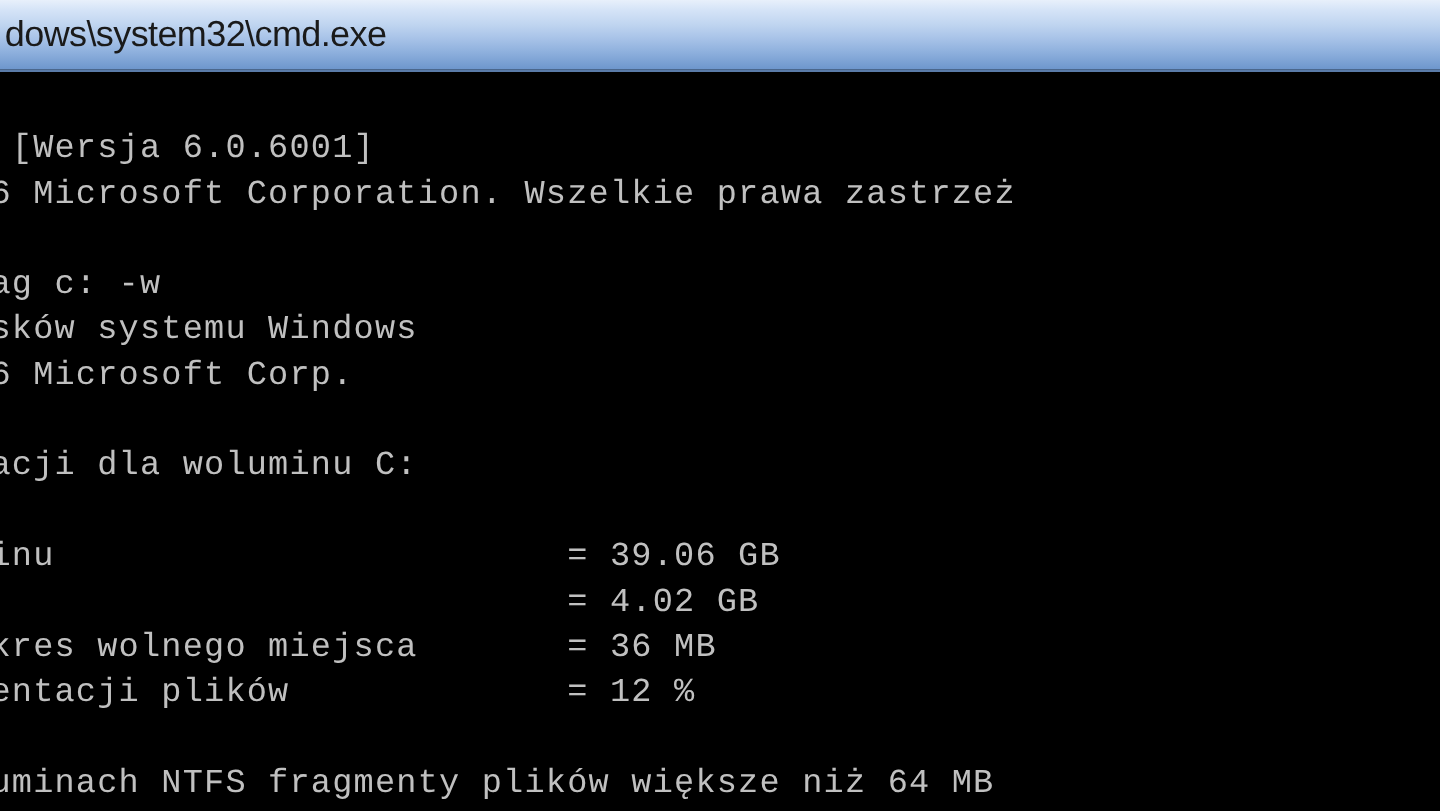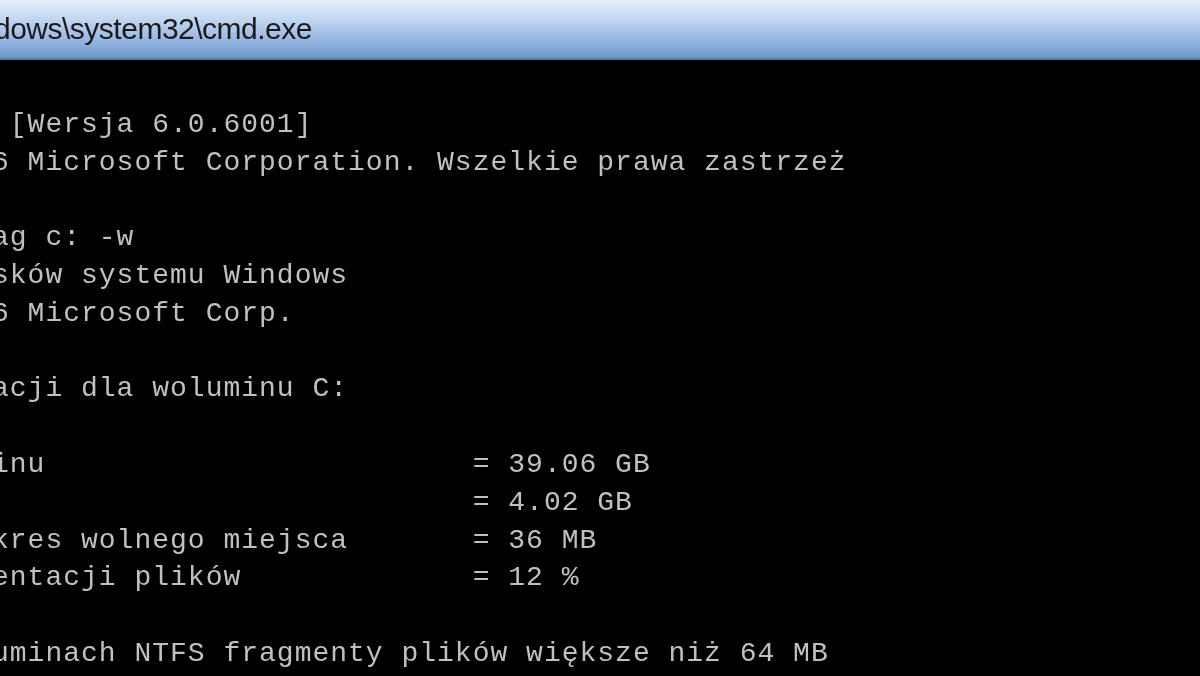--- a/index.html
+++ b/index.html
@@ -12,21 +12,21 @@
       height: 676px;
       overflow: hidden;
       font-family: 'Lucida Console', 'Courier New', monospace;
       background: #000;
     }
     .title-bar {
       height: 60px;
       background: linear-gradient(to bottom, #e8f0fb 0%, #d4e3f7 15%, #c0d5f0 35%, #a8c3e8 55%, #8eb0dd 75%, #6d96cc 100%);
       display: flex;
       align-items: center;
-      padding-left: 2px;
+      padding-left: 12px;
       border-bottom: 2px solid #5a7ba8;
       position: relative;
     }
     .title-text {
       font-family: 'Segoe UI', Tahoma, sans-serif;
       font-size: 30px;
       color: #1a1a1a;
       font-weight: normal;
       margin-left: -8px;
       letter-spacing: -0.5px;

